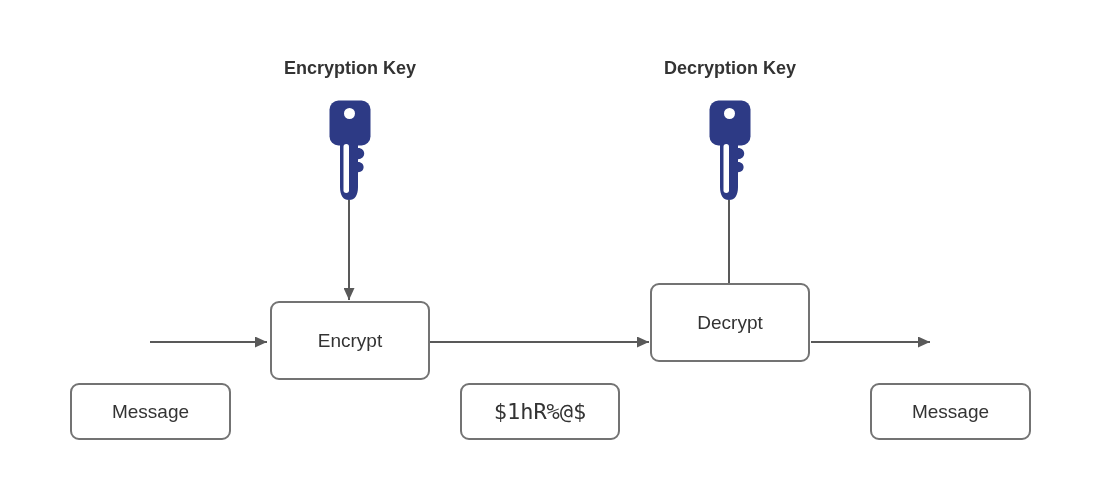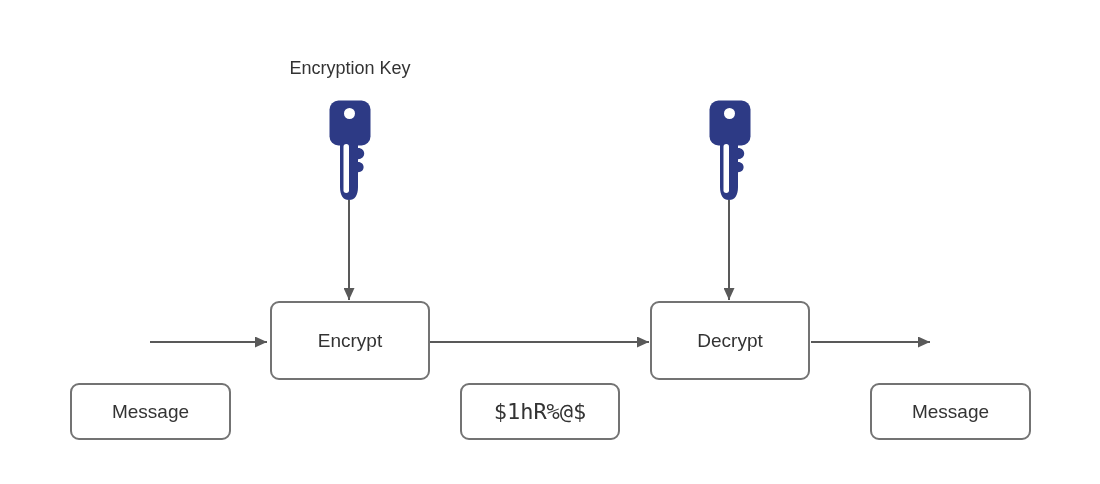--- a/index.html
+++ b/index.html
@@ -16,20 +16,21 @@
     overflow: hidden;
   }
   .key-label {
     position: absolute;
     top: 58px;
     width: 220px;
     text-align: center;
     font-size: 18px;
     color: #333333;
     white-space: nowrap;
+    font-weight: bold;
   }
   .key-label.enc { left: 240px; }
   .key-label.dec { left: 620px; }
   .key-svg {
     position: absolute;
     top: 100px;
   }
   .key-svg.enc { left: 329px; }
   .key-svg.dec { left: 709px; }
   .arrows-layer {
@@ -45,21 +46,21 @@
     border: 2px solid #737373;
     border-radius: 9px;
     display: flex;
     align-items: center;
     justify-content: center;
     font-size: 19px;
     color: #333333;
     z-index: 2;
   }
   .node.encrypt  { left: 270px; top: 301px; width: 160px; height: 79px; }
-  .node.decrypt  { left: 650px; top: 301px; width: 160px; height: 79px; }
+  .node.decrypt  { left: 650px; top: 283px; width: 160px; height: 79px; }
   .node.msg-in   { left: 70px;  top: 383px; width: 161px; height: 57px; }
   .node.cipher   { left: 460px; top: 383px; width: 160px; height: 57px;
                    font-family: "DejaVu Sans Mono", monospace; font-size: 22px; }
   .node.msg-out  { left: 870px; top: 383px; width: 161px; height: 57px; }
 </style>
 </head>
 <body>
 
 <div class="canvas">
 
@@ -70,20 +71,21 @@
       </marker>
     </defs>
     <line x1="150" y1="342" x2="267" y2="342" stroke="#595959" stroke-width="2" marker-end="url(#arrowhead)"></line>
     <line x1="430" y1="342" x2="649" y2="342" stroke="#595959" stroke-width="2" marker-end="url(#arrowhead)"></line>
     <line x1="811" y1="342" x2="930" y2="342" stroke="#595959" stroke-width="2" marker-end="url(#arrowhead)"></line>
     <line x1="349" y1="200" x2="349" y2="300" stroke="#595959" stroke-width="2" marker-end="url(#arrowhead)"></line>
     <line x1="729" y1="200" x2="729" y2="300" stroke="#595959" stroke-width="2" marker-end="url(#arrowhead)"></line>
   </svg>
 
   <div class="key-label enc">Encryption Key</div>
+  <div class="key-label dec">Decryption Key</div>
 
   <svg class="key-svg enc" width="42" height="102" viewBox="0 0 42 102">
     <rect x="0.5" y="0.5" width="41" height="45" rx="9" fill="#2d3a85"></rect>
     <path fill="#2d3a85" d="M11 38 H29 V48 c4 0 6.2 2.6 6.2 5.6 c0 3 -2.2 5.6 -6.2 5.6
       V62 c3.6 0 5.6 2.4 5.6 5.1 c0 2.9 -2 5.1 -5.6 5.1
       V87 c0 8.5 -3.2 13 -9 13 c-5.8 0 -9 -4.5 -9 -13 Z"></path>
     <circle cx="20.5" cy="13.5" r="5.5" fill="#ffffff"></circle>
     <rect x="14.5" y="44" width="5.5" height="49" rx="2.75" fill="#ffffff"></rect>
   </svg>
 

